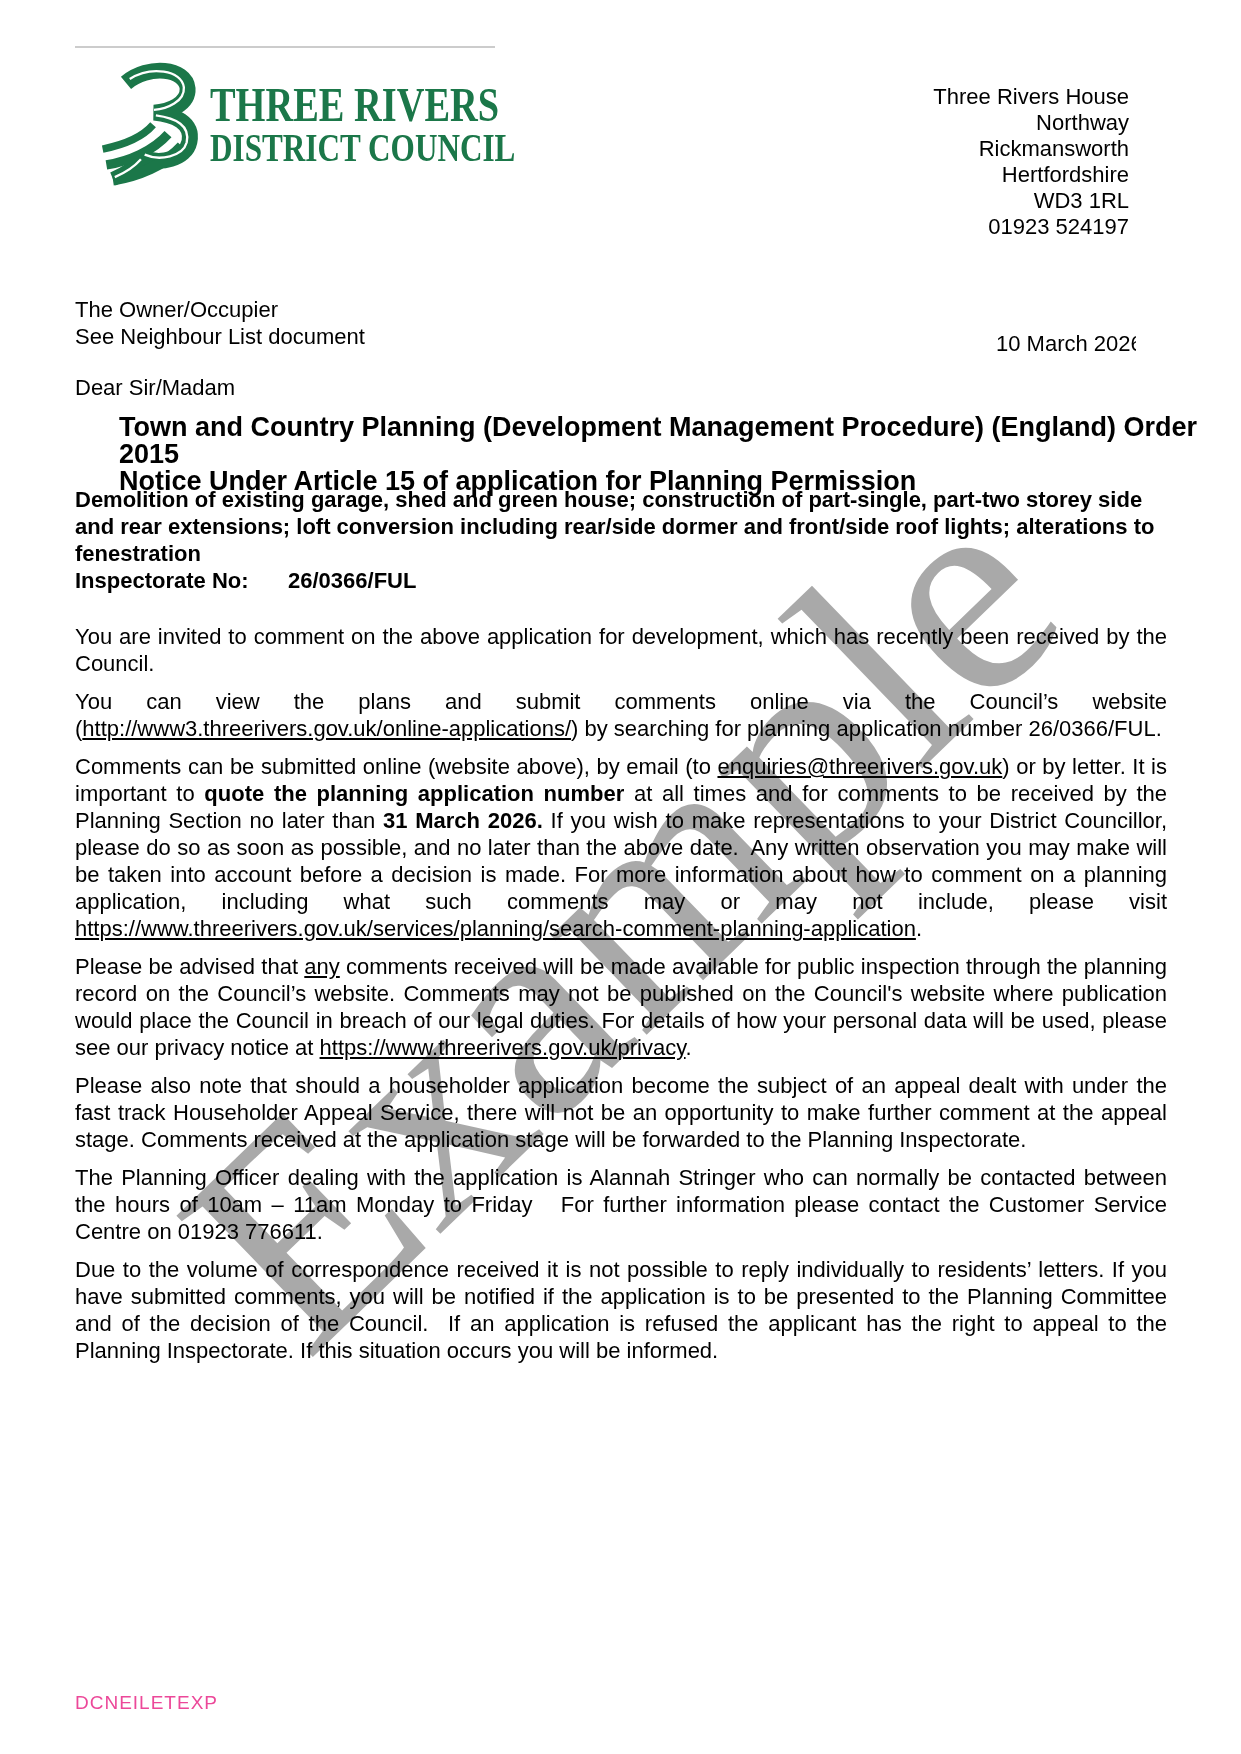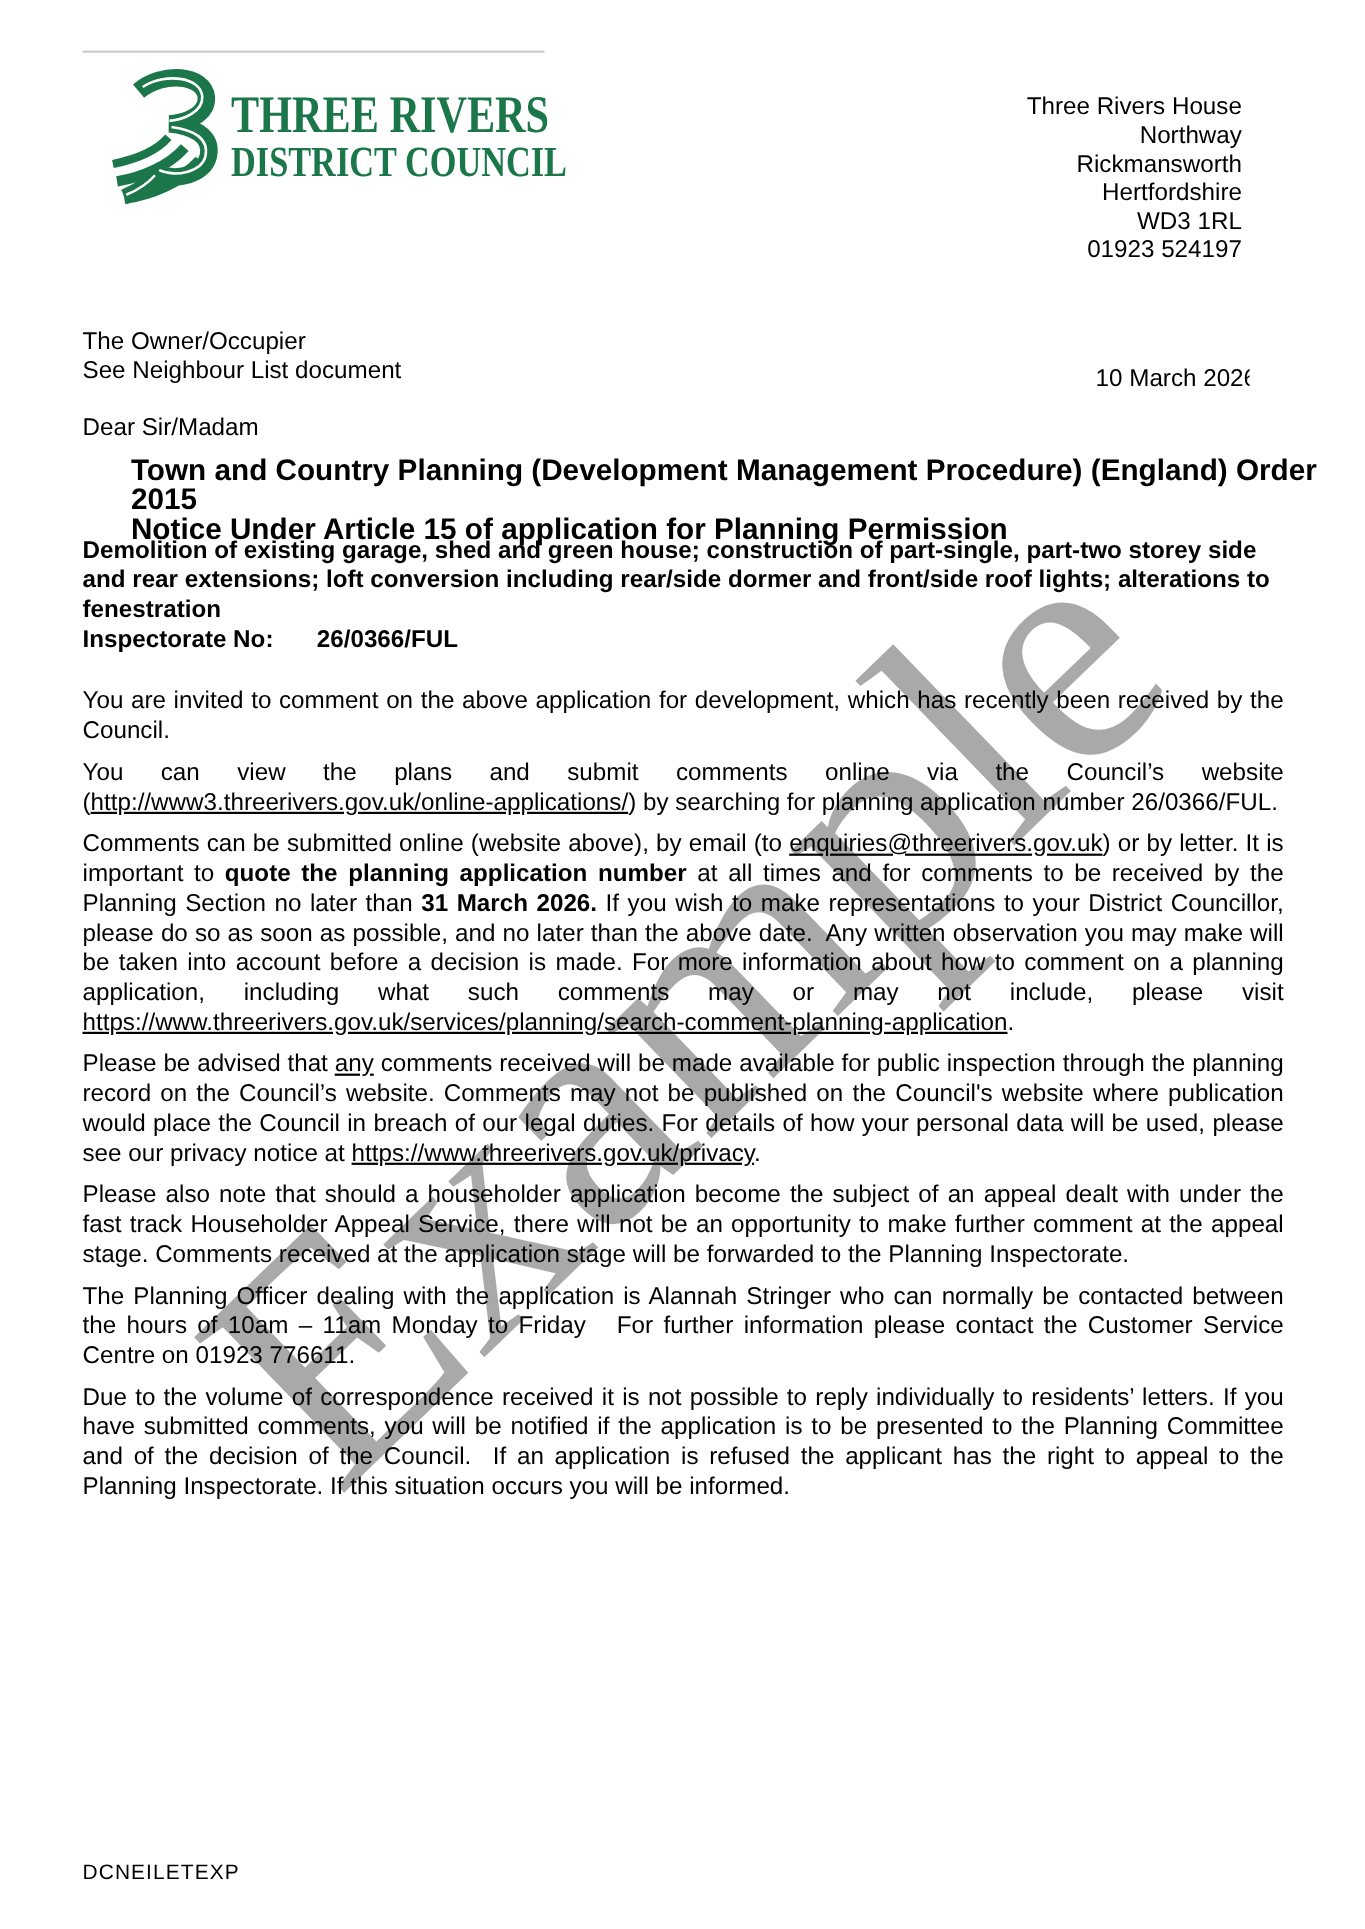--- a/index.html
+++ b/index.html
@@ -27,21 +27,21 @@
   .para{margin:0 0 11px 0;}
   #closing{margin-top:22px;text-align:left;}
   .seg-bold{font-weight:bold;}
   .seg-underline{text-decoration:underline;}
   a.seg-link{color:#000000;text-decoration:underline;cursor:pointer;}
   #watermark{
     left:70px;top:770px;width:1100px;text-align:center;white-space:nowrap;
     font-family:"Liberation Serif",serif;font-size:300px;line-height:300px;
     color:#a9a9a9;transform:rotate(-44deg);z-index:0;
   }
-  #footer-code{left:75px;top:1692px;font-size:19px;line-height:22px;color:#000000;letter-spacing:1px;z-index:1;}
+  #footer-code{left:75px;top:1692px;font-size:19px;line-height:22px;color:#ec4899;letter-spacing:1px;z-index:1;}
 </style>
 </head>
 <body>
 
 <div id="watermark" class="abs">Example</div>
 
 <div id="top-rule" class="abs"></div>
 
 <div id="logo-block" class="abs">
   <span>

